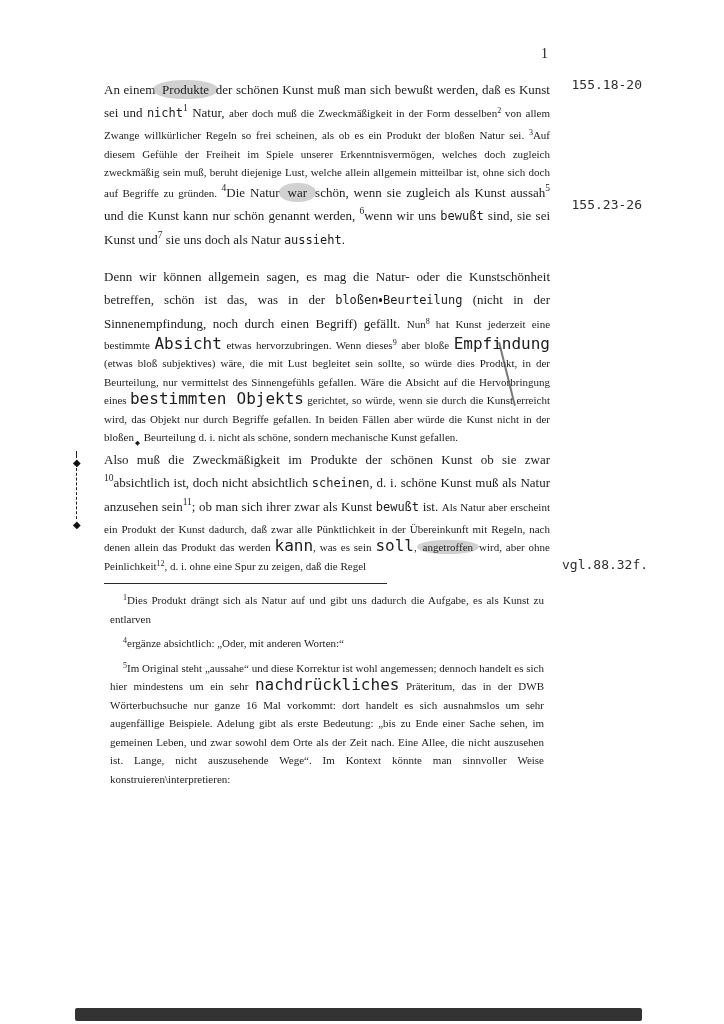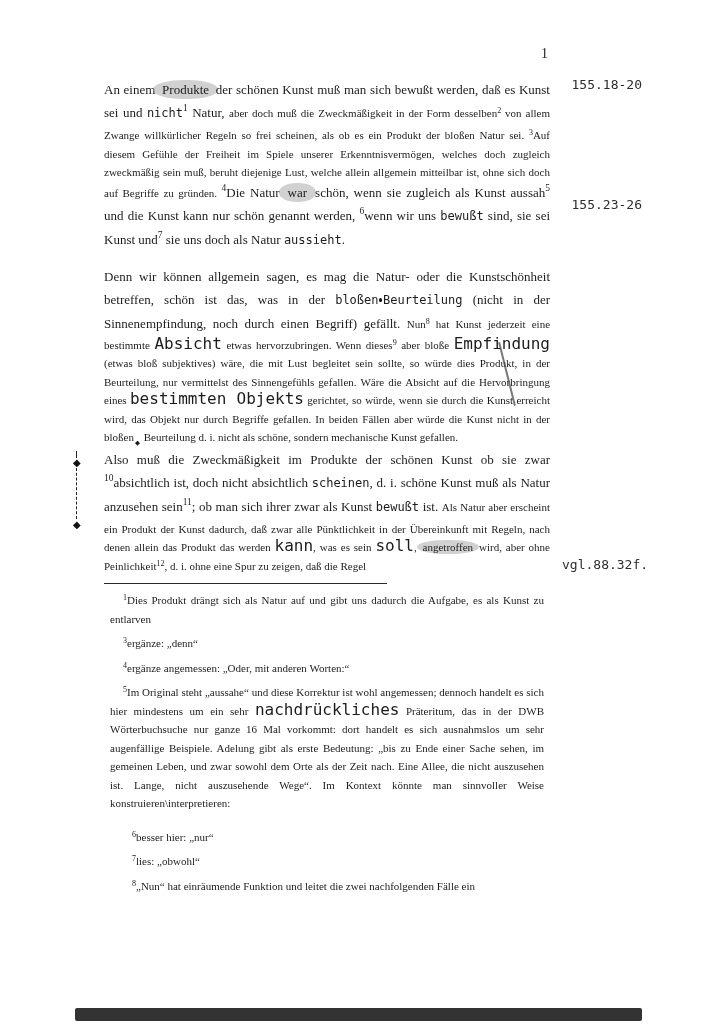--- a/index.html
+++ b/index.html
@@ -65,29 +65,21 @@
         <span class="dgl">◆</span>
         <span class="dline"></span>
         <span class="dgl">◆</span>
       </span>
     <span class="seg-b">Also muß die Zweckmäßigkeit im Produkte der schönen Kunst ob sie zwar </span><span class="seg-b seg-sup">10</span><span class="seg-b">absichtlich ist, doch nicht absichtlich </span><span class="seg-b seg-tt">scheinen</span><span class="seg-b">, d. i. schöne Kunst muß als Natur </span><span class="seg-b seg-it">anzusehen</span><span class="seg-b"> sein</span><span class="seg-b seg-sup">11</span><span class="seg-b">; ob man sich ihrer zwar als Kunst </span><span class="seg-b seg-tt">bewußt</span><span class="seg-b"> ist. </span><span class="seg-s">Als Natur aber erscheint ein Produkt der Kunst dadurch, daß zwar alle </span><span class="seg-s seg-it">Pünktlichkeit</span><span class="seg-s"> in der Übereinkunft mit Regeln, nach denen allein das Produkt das werden </span><span class="seg-s seg-tt">kann</span><span class="seg-s">, was es sein </span><span class="seg-s seg-tt">soll</span><span class="seg-s">, </span><span class="seg-s seg-hl">angetroffen</span><span class="seg-s"> wird, aber ohne </span><span class="seg-s seg-it">Peinlichkeit</span><span class="seg-s seg-sup">12</span><span class="seg-s">, d. i. ohne eine Spur zu zeigen, daß die Regel</span></div>
 
     <div class="fnrule"></div>
 
     <div class="footnotes">
       <div class="fn"><span class="seg-s seg-sup">1</span><span class="seg-s">Dies Produkt drängt sich als Natur auf und gibt uns dadurch die Aufgabe, es als Kunst zu entlarven</span></div>
-      <div class="fn"><span class="seg-s seg-sup">3</span><span class="seg-s">ergänze: „denn“</span></div>
-      <div class="fn"><span class="seg-s seg-sup">4</span><span class="seg-s">ergänze angemessen: „Oder, mit anderen Worten:“</span></div>
+      <div class="fn"><span class="seg-s seg-sup">4</span><span class="seg-s">ergänze absichtlich: „Oder, mit anderen Worten:“</span></div>
       <div class="fn"><span class="seg-s seg-sup">5</span><span class="seg-s">Im Original steht „aussahe“ und diese Korrektur ist wohl angemessen; dennoch handelt es sich hier mindestens um ein sehr </span><span class="seg-s seg-tt">nachdrückliches</span><span class="seg-s"> Präteritum, das in der DWB Wörterbuchsuche nur ganze 16 Mal vorkommt: dort handelt es sich ausnahmslos um sehr augenfällige Beispiele. Adelung gibt als erste Bedeutung: „bis zu Ende einer Sache sehen, im gemeinen Leben, und zwar sowohl dem Orte als der Zeit nach. Eine Allee, die nicht auszusehen ist. Lange, nicht auszusehende Wege“. Im Kontext könnte man sinnvoller Weise konstruieren\interpretieren:</span></div>
     </div>
 
-    <div class="footnotes fnblock2">
-      <div class="fn"><span class="seg-s seg-sup">6</span><span class="seg-s">besser hier: „nur“</span></div>
-      <div class="fn"><span class="seg-s seg-sup">7</span><span class="seg-s">lies: „obwohl“</span></div>
-      <div class="fn"><span class="seg-s seg-sup">8</span><span class="seg-s">„Nun“ hat einräumende Funktion und leitet die zwei nachfolgenden Fälle ein</span></div>
-      <div class="fn"></div>
-
-    </div>
 
   </div>
 
   <div class="scanbar"></div>
 </div>
 
 </body></html>

